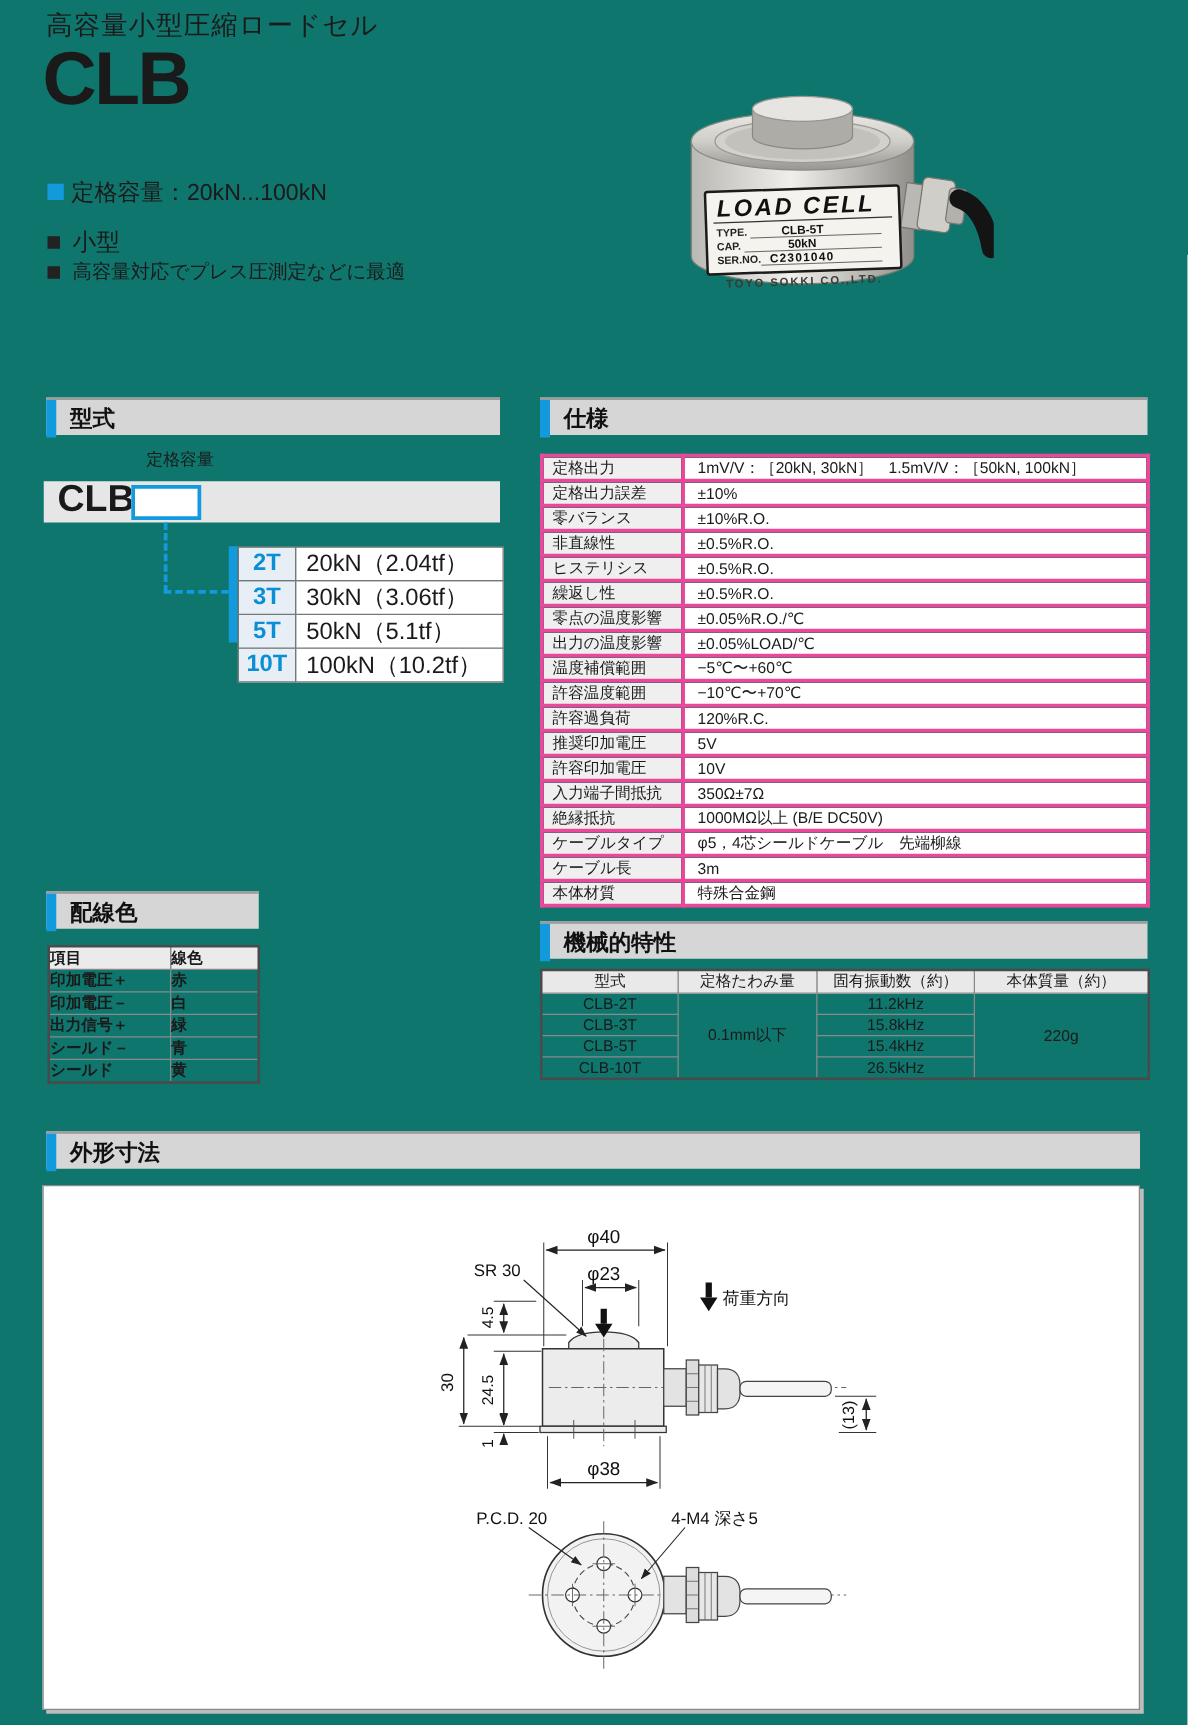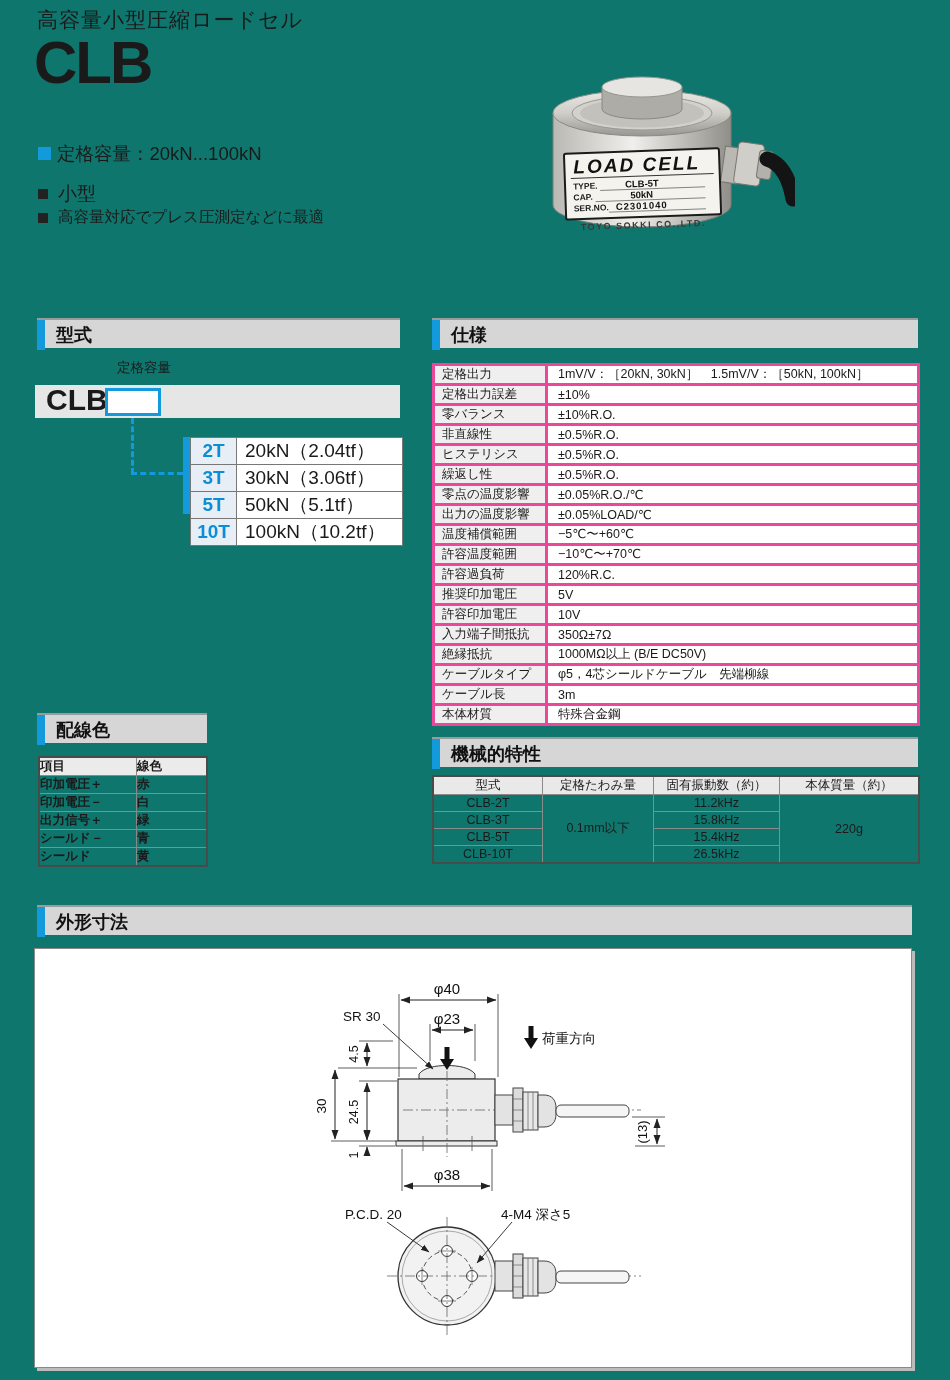--- a/index.html
+++ b/index.html
@@ -45,21 +45,21 @@
   .wiretable{left:38px;top:756px;width:170px;table-layout:fixed;border:2px solid #4a4a4a;}
   .wiretable td,.wiretable th{border:1px solid #8a8a8a;font-size:12.5px;font-weight:bold;height:16px;text-align:left;padding:0;}
   .wiretable th{background:#ebebeb;}
   .wiretable .c1{width:96px;}
   
   .mechtable{left:432px;top:775px;width:488px;table-layout:fixed;border:2px solid #4a4a4a;}
   .mechtable td,.mechtable th{border:1px solid #8a8a8a;font-size:12.5px;font-weight:normal;height:16px;text-align:center;padding:0;}
   .mechtable th{background:#e9e9e9;}
   
   .drawbox{left:34px;top:948px;width:878px;height:420px;background:#fff;border:1px solid #8a8a8a;
-           box-shadow:3px 3px 0 #bcbcbc;box-sizing:border-box;}
+           box-shadow:3px 3px 0 #bcbcbc;box-sizing:border-box;padding-left:36px;}
   svg text{font-family:"Liberation Sans","DejaVu Sans",sans-serif;}
 </style>
 </head>
 <body>
 
 <div id="page">
 
   <div class="abs subtitle">高容量小型圧縮ロードセル</div>
   <div class="abs brand">CLB</div>
 

